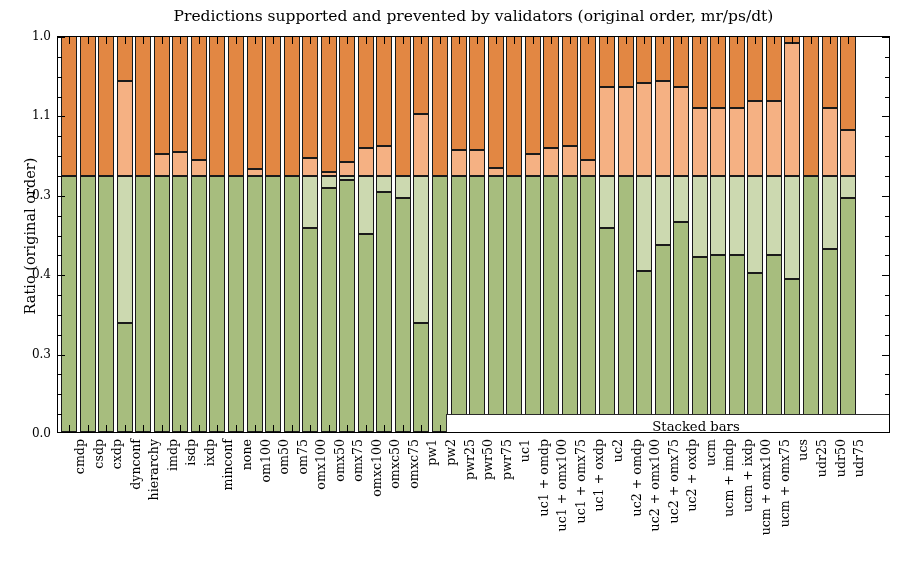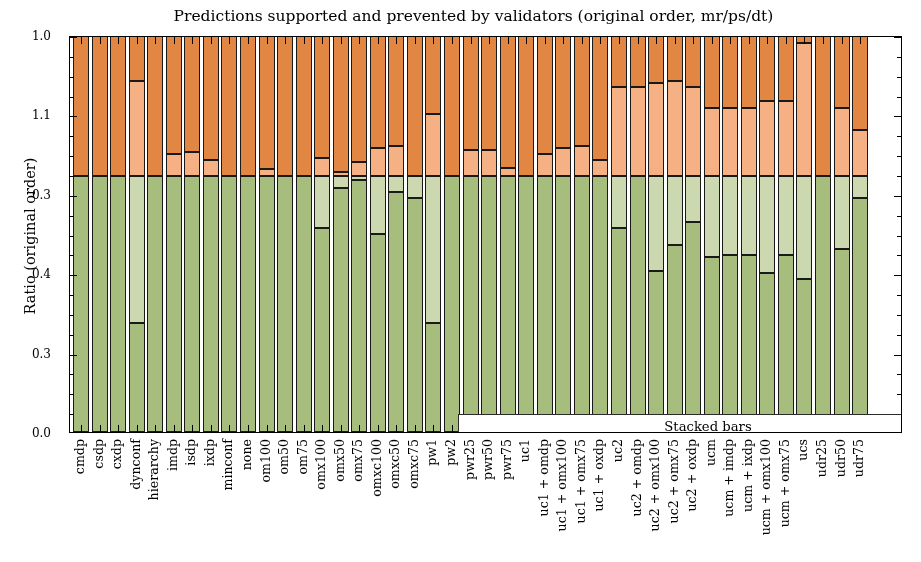--- a/index.html
+++ b/index.html
@@ -45,21 +45,20 @@
   #plot-frame {
     position: absolute;
     left: 57px;
     top: 36px;
     width: 833px;
     height: 397px;
     border: 1.3px solid #000000;
     box-sizing: border-box;
     background: #ffffff;
     overflow: hidden;
-    margin-left: 12px;
   }
   #bars-layer {
     position: absolute;
     left: 0; top: 0;
     width: 100%;
     height: 100%;
   }
   .bar {
     position: absolute;
     bottom: 0;

